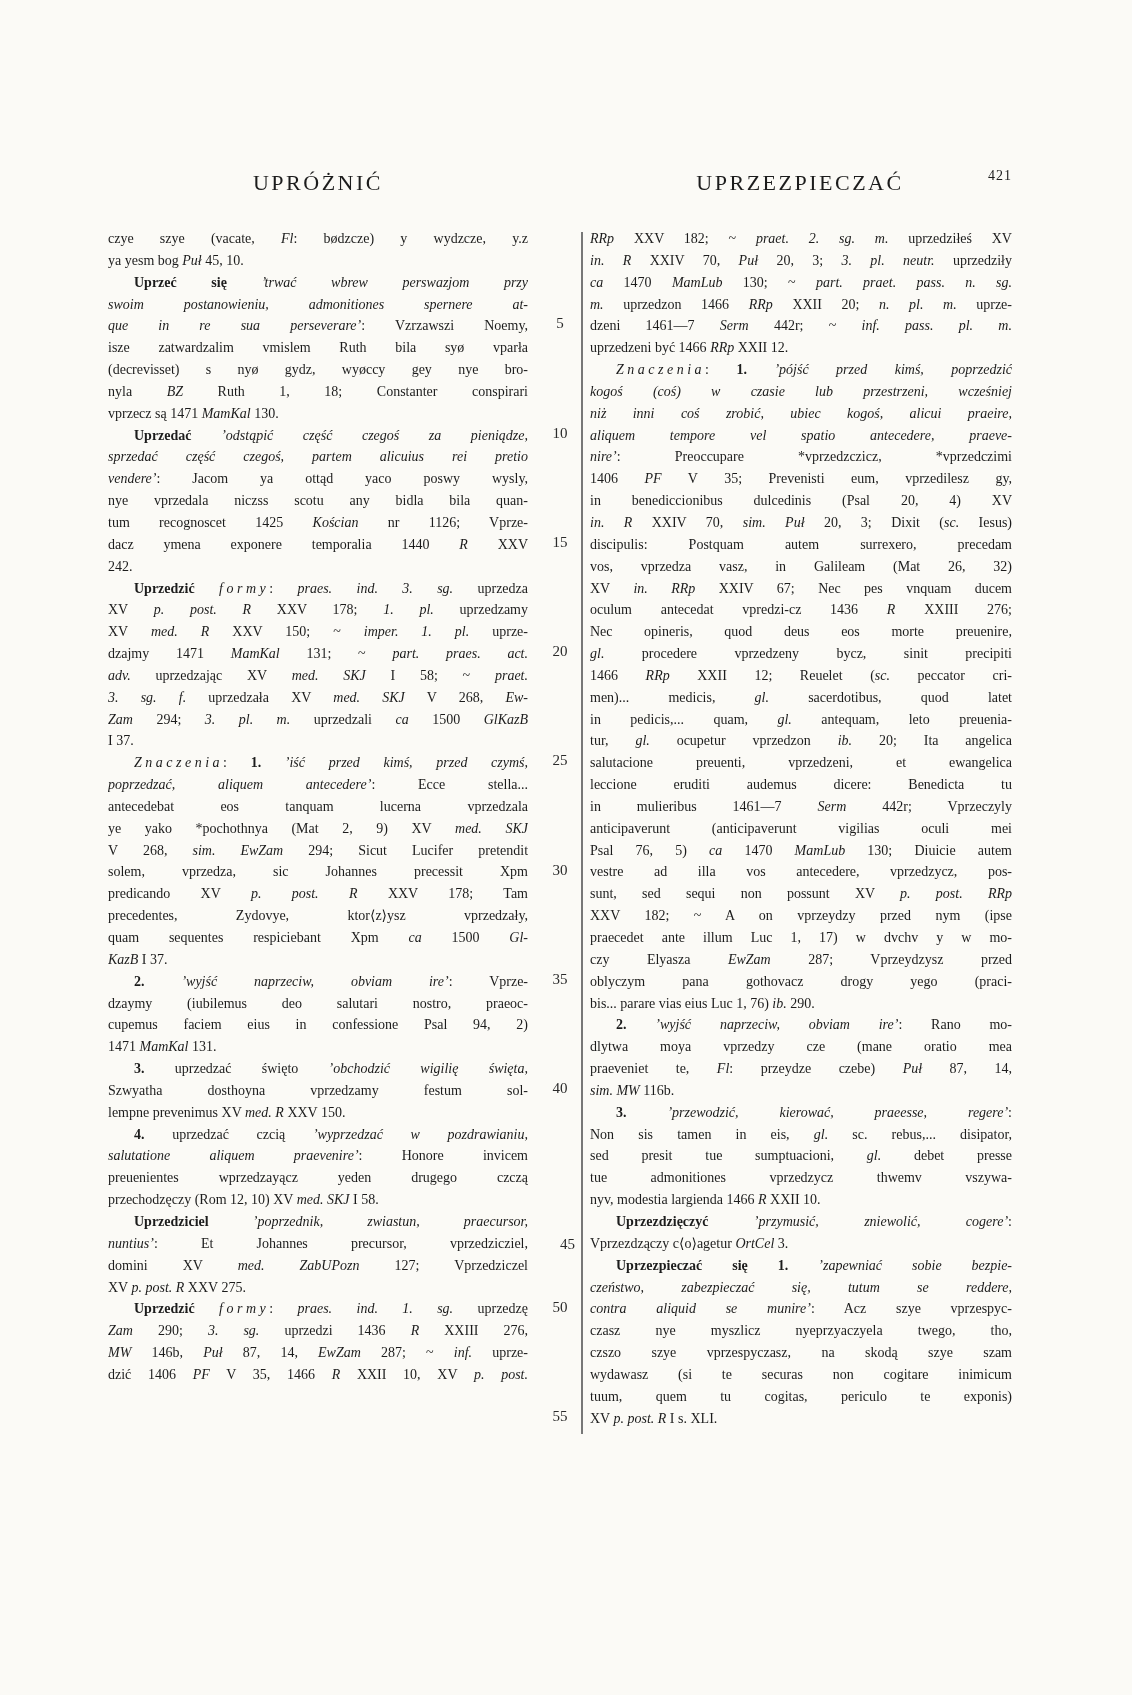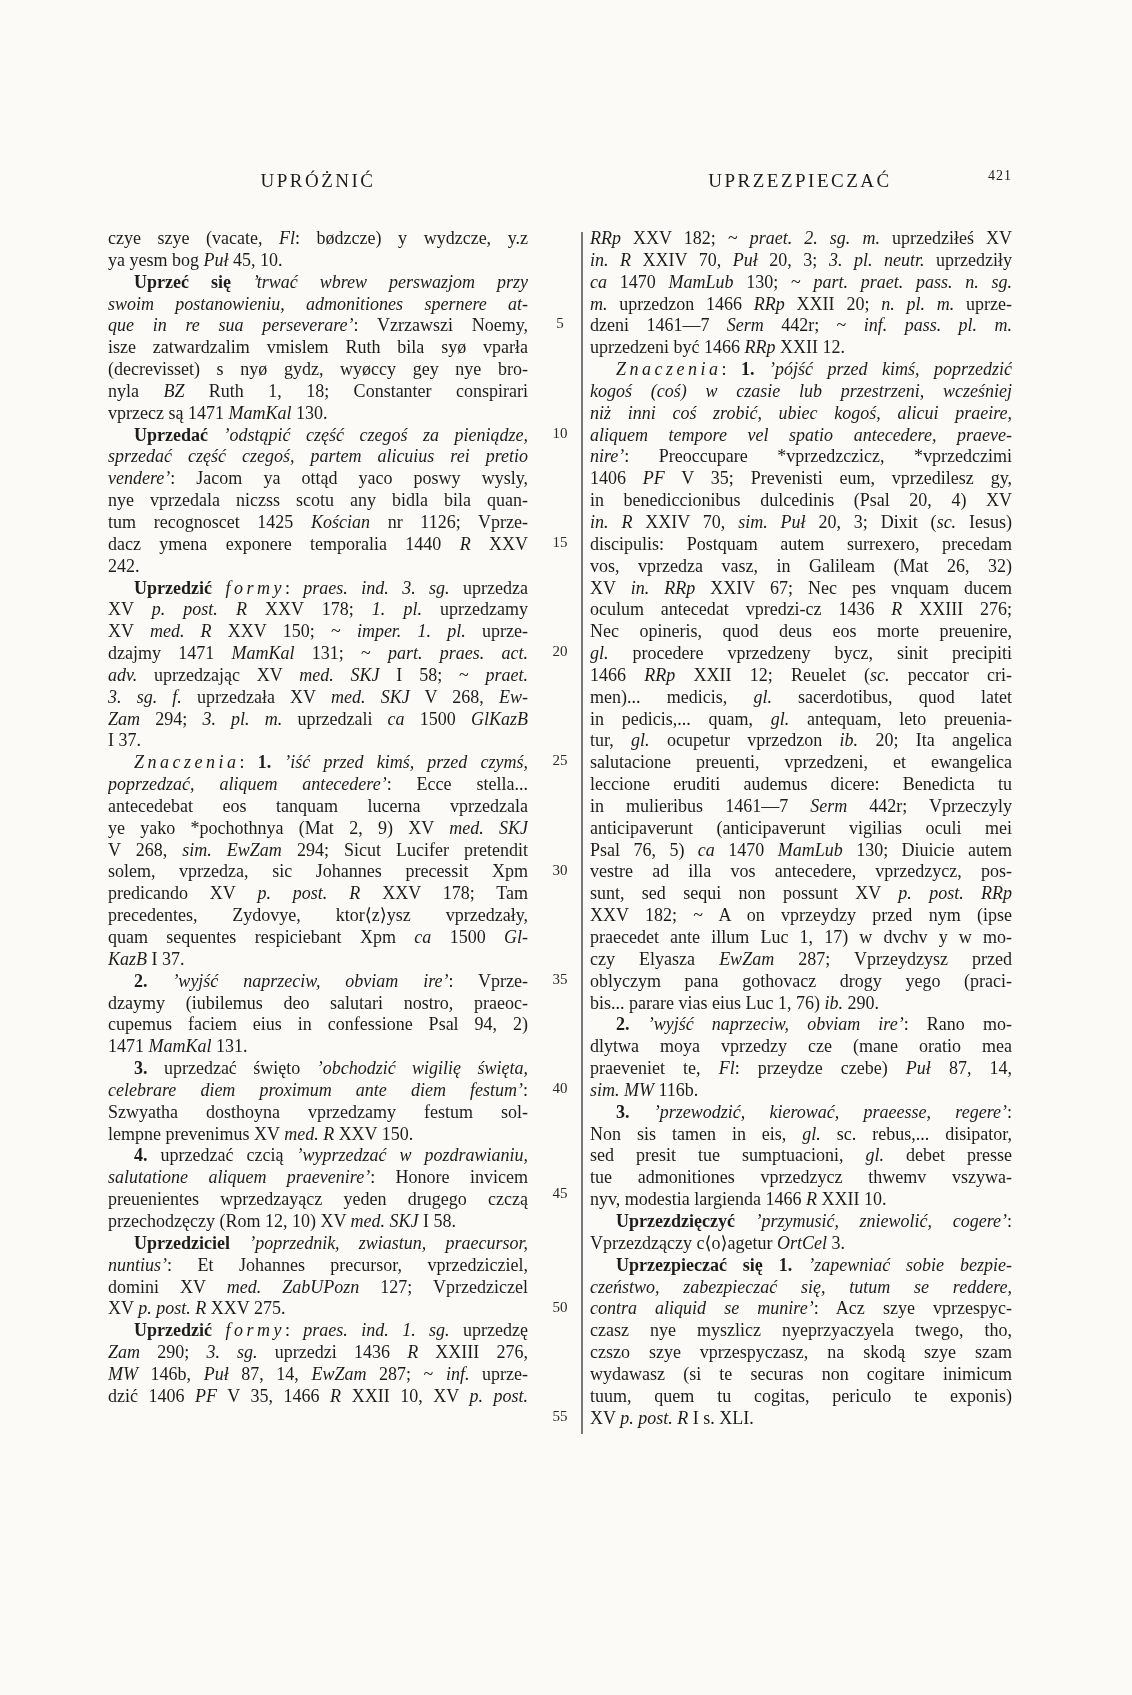--- a/index.html
+++ b/index.html
@@ -6,32 +6,32 @@
   .page{
     position:relative;
     width:1132px;height:1695px;
     background:#fbfaf6;
     color:#1c1c1c;
     font-family:"Liberation Serif","DejaVu Serif",serif;
     overflow:hidden;
   }
   .running-head{
     position:absolute;top:170px;height:24px;
-    font-size:19px;letter-spacing:2.5px;
+    font-size:22px;letter-spacing:2.5px;
     text-align:center;white-space:nowrap;
   }
   .running-head.left{left:108px;width:420px;}
   .running-head.right{left:590px;width:420px;}
   .page-number{
     position:absolute;top:168px;left:930px;width:82px;
     font-size:14px;text-align:right;letter-spacing:1px;
   }
   .col{
     position:absolute;top:228px;width:420px;
-    font-size:18px;line-height:21.85px;
+    font-size:14px;line-height:21.85px;
   }
   .col.left{left:108px;}
   .col.right{left:590px;width:422px;}
   .tl{
     height:21.85px;overflow:hidden;
     text-align:justify;text-align-last:justify;
   }
   .tl.endl{text-align-last:left;}
   .tl.ind{text-indent:26px;}
   .sg-b{font-weight:bold;}
@@ -58,21 +58,21 @@
   <div class="divider"></div>
   <div class="gutter">
       <div class="gnum" style="top: 315.4px;">5</div>
       <div class="gnum" style="top: 424.65px;">10</div>
       <div class="gnum" style="top: 533.9px;">15</div>
       <div class="gnum" style="top: 643.15px;">20</div>
       <div class="gnum" style="top: 752.4px;">25</div>
       <div class="gnum" style="top: 861.65px;">30</div>
       <div class="gnum" style="top: 970.9px;">35</div>
       <div class="gnum" style="top: 1080.15px;">40</div>
-      <div class="gnum" style="top: 1185px;">45</div>
+      <div class="gnum" style="top: 1236px; text-align: right;">45</div>
       <div class="gnum" style="top: 1298.65px;">50</div>
       <div class="gnum" style="top: 1407.9px;">55</div>
     </div>
 
   <div class="col left">
       <div class="tl"><span class="sg-r">czye szye (vacate, </span><span class="sg-i">Fl</span><span class="sg-r">: bødzcze) y wydzcze, y.z</span></div>
       <div class="tl endl"><span class="sg-r">ya yesm bog </span><span class="sg-i">Puł</span><span class="sg-r"> 45, 10.</span></div>
       <div class="tl ind"><span class="sg-b">Uprzeć się</span><span class="sg-r"> </span><span class="sg-i">’trwać wbrew perswazjom przy</span></div>
       <div class="tl"><span class="sg-i">swoim postanowieniu, admonitiones spernere at-</span></div>
       <div class="tl"><span class="sg-i">que in re sua perseverare’</span><span class="sg-r">: Vzrzawszi Noemy,</span></div>
@@ -103,21 +103,20 @@
       <div class="tl"><span class="sg-r">solem, vprzedza, sic Johannes precessit Xpm</span></div>
       <div class="tl"><span class="sg-r">predicando XV </span><span class="sg-i">p. post. R</span><span class="sg-r"> XXV 178; Tam</span></div>
       <div class="tl"><span class="sg-r">precedentes, Zydovye, ktor⟨z⟩ysz vprzedzały,</span></div>
       <div class="tl"><span class="sg-r">quam sequentes respiciebant Xpm </span><span class="sg-i">ca</span><span class="sg-r"> 1500 </span><span class="sg-i">Gl-</span></div>
       <div class="tl endl"><span class="sg-i">KazB</span><span class="sg-r"> I 37.</span></div>
       <div class="tl ind"><span class="sg-b">2.</span><span class="sg-r"> </span><span class="sg-i">’wyjść naprzeciw, obviam ire’</span><span class="sg-r">: Vprze-</span></div>
       <div class="tl"><span class="sg-r">dzaymy (iubilemus deo salutari nostro, praeoc-</span></div>
       <div class="tl"><span class="sg-r">cupemus faciem eius in confessione Psal 94, 2)</span></div>
       <div class="tl endl"><span class="sg-r">1471 </span><span class="sg-i">MamKal</span><span class="sg-r"> 131.</span></div>
       <div class="tl ind"><span class="sg-b">3.</span><span class="sg-r"> uprzedzać święto </span><span class="sg-i">’obchodzić wigilię święta,</span></div>
-      <div class="tl"><span class="sg-i">celebrare diem proximum ante diem festum’</span><span class="sg-r">:</span></div>
       <div class="tl"><span class="sg-r">Szwyatha dosthoyna vprzedzamy festum sol-</span></div>
       <div class="tl endl"><span class="sg-r">lempne prevenimus XV </span><span class="sg-i">med. R</span><span class="sg-r"> XXV 150.</span></div>
       <div class="tl ind"><span class="sg-b">4.</span><span class="sg-r"> uprzedzać czcią </span><span class="sg-i">’wyprzedzać w pozdrawianiu,</span></div>
       <div class="tl"><span class="sg-i">salutatione aliquem praevenire’</span><span class="sg-r">: Honore invicem</span></div>
       <div class="tl"><span class="sg-r">preuenientes wprzedzayącz yeden drugego czczą</span></div>
       <div class="tl endl"><span class="sg-r">przechodzęczy (Rom 12, 10) XV </span><span class="sg-i">med. SKJ</span><span class="sg-r"> I 58.</span></div>
       <div class="tl ind"><span class="sg-b">Uprzedziciel</span><span class="sg-r"> </span><span class="sg-i">’poprzednik, zwiastun, praecursor,</span></div>
       <div class="tl"><span class="sg-i">nuntius’</span><span class="sg-r">: Et Johannes precursor, vprzedzicziel,</span></div>
       <div class="tl"><span class="sg-r">domini XV </span><span class="sg-i">med. ZabUPozn</span><span class="sg-r"> 127; Vprzedziczel</span></div>
       <div class="tl endl"><span class="sg-r">XV </span><span class="sg-i">p. post. R</span><span class="sg-r"> XXV 275.</span></div>

